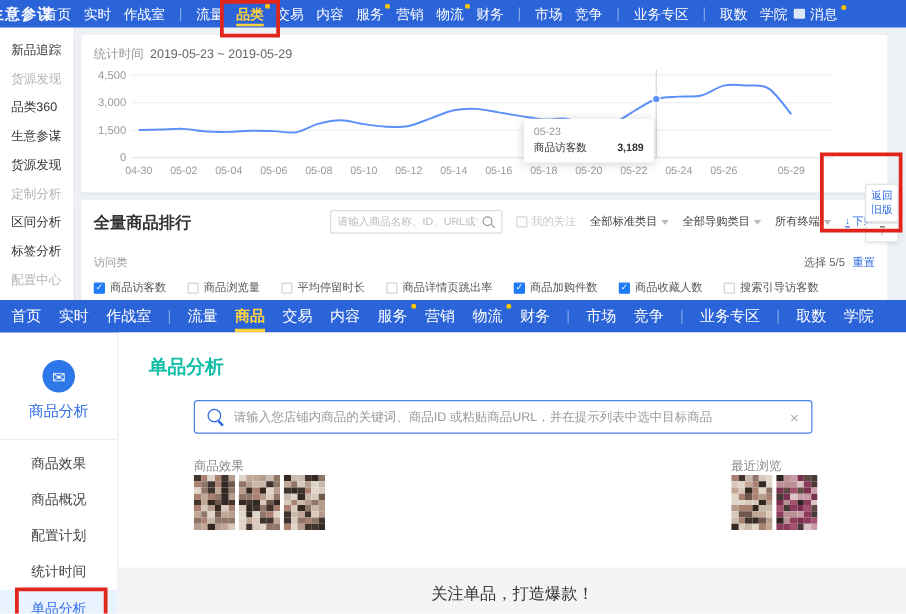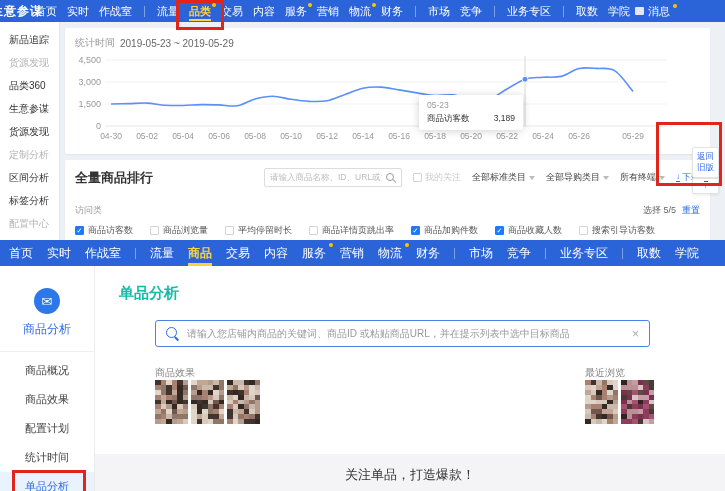--- a/index.html
+++ b/index.html
@@ -35,21 +35,21 @@
   .stat-label{font-size:10px;color:#999;}
   .stat-range{font-size:10px;color:#666;margin-left:5px;}
   .period-group{margin-left:auto;display:flex;gap:4px;align-items:center;}
   .pbtn{font-size:9px;color:#666;border:1px solid #dcdcdc;border-radius:2px;padding:2px 6px;line-height:1.1;background:#fff;cursor:pointer;white-space:nowrap;}
   .pbtn.active{background:#2e6be5;border-color:#2e6be5;color:#fff;}
   .pbtn.arrow{padding:2px 4px;color:#999;}
   .chart-wrap{position:relative;margin-top:2px;}
   .tooltip{position:absolute;width:104px;background:#fff;border-radius:2px;box-shadow:0 1px 8px rgba(0,0,0,.18);padding:5px 8px;font-size:8.5px;z-index:5;}
   .tooltip .tdate{color:#999;margin-bottom:3px;}
   .tooltip .trow{display:flex;justify-content:space-between;color:#333;}
-  .tooltip .tval{font-weight:normal;}
+  .tooltip .tval{font-weight:bold;}
 
   .rank-header{display:flex;align-items:center;}
   .rank-title{font-size:13px;font-weight:bold;color:#333;white-space:nowrap;}
   .rank-search{margin-left:auto;width:138px;height:19px;border:1px solid #ddd;border-radius:2px;display:flex;align-items:center;padding:0 5px;gap:4px;cursor:text;}
   .rank-search .ph{font-size:8.5px;color:#bbb;flex:1;white-space:nowrap;overflow:hidden;}
   .lens{position:relative;width:10px;height:10px;flex:none;}
   .lens::before{content:"";position:absolute;left:0;top:0;width:6px;height:6px;border:1px solid #999;border-radius:50%;}
   .lens::after{content:"";position:absolute;left:6.5px;top:6.5px;width:3.5px;height:1px;background:#999;transform:rotate(45deg);transform-origin:left center;}
   .lens.blue{width:13px;height:13px;}
   .lens.blue::before{width:9px;height:9px;border:1.5px solid #2e6be5;}
@@ -248,22 +248,22 @@
       <div id="bottom-nav-items" style="display:contents"><span class="nav-item">首页</span><span class="nav-item">实时</span><span class="nav-item">作战室</span><span class="nav-sep"></span><span class="nav-item">流量</span><span class="nav-item active">商品</span><span class="nav-item">交易</span><span class="nav-item">内容</span><span class="nav-item">服务<i class="ndot"></i></span><span class="nav-item">营销</span><span class="nav-item">物流<i class="ndot"></i></span><span class="nav-item">财务</span><span class="nav-sep"></span><span class="nav-item">市场</span><span class="nav-item">竞争</span><span class="nav-sep"></span><span class="nav-item">业务专区</span><span class="nav-sep"></span><span class="nav-item">取数</span><span class="nav-item">学院</span></div>
     </div>
     <div class="b-body">
       <div class="b-sidebar">
         <div class="b-icon">
             <span>✉</span>
           </div>
         <div class="b-side-label">商品分析</div>
         <div class="b-divider"></div>
         <div id="bottom-sidebar-items">
+            <div class="b-item">商品效果</div>
             <div class="b-item">商品概况</div>
-            <div class="b-item">商品效果</div>
             <div class="b-item">配置计划</div>
             <div class="b-item">统计时间</div>
             <div class="b-item active">单品分析</div>
           </div>
       </div>
       <div class="b-main">
         <div class="p-title">单品分析</div>
         <div class="p-search">
           <span class="lens blue"></span>
           <span class="p-ph">请输入您店铺内商品的关键词、商品ID 或粘贴商品URL，并在提示列表中选中目标商品</span>

